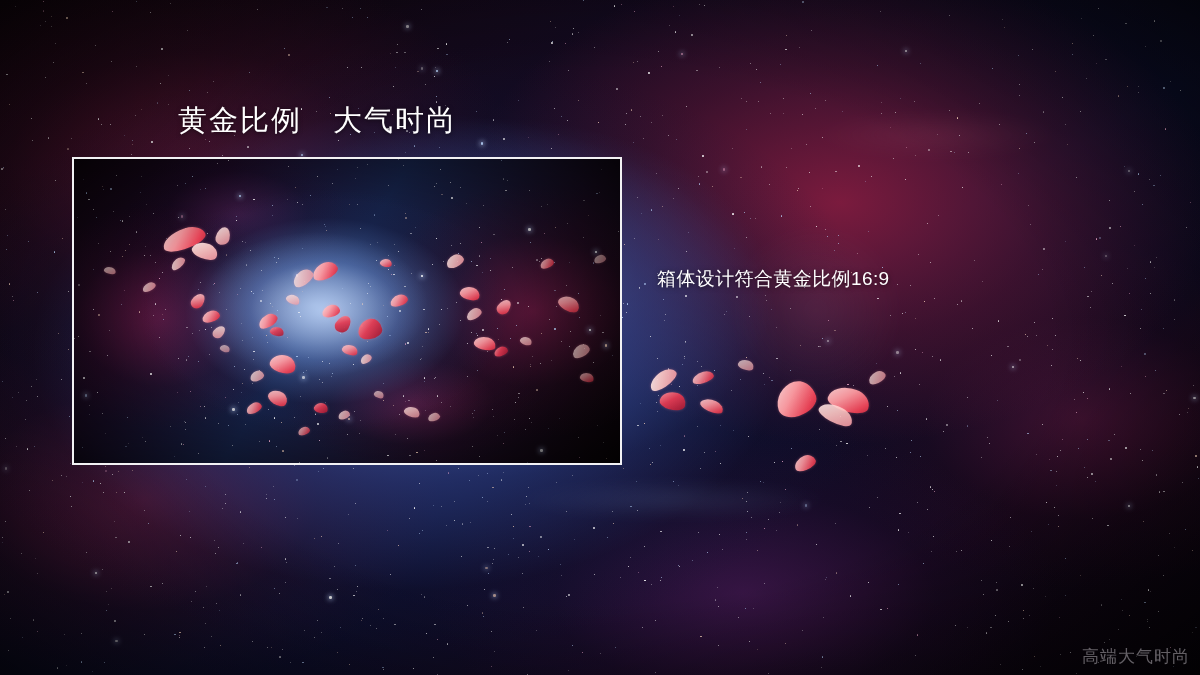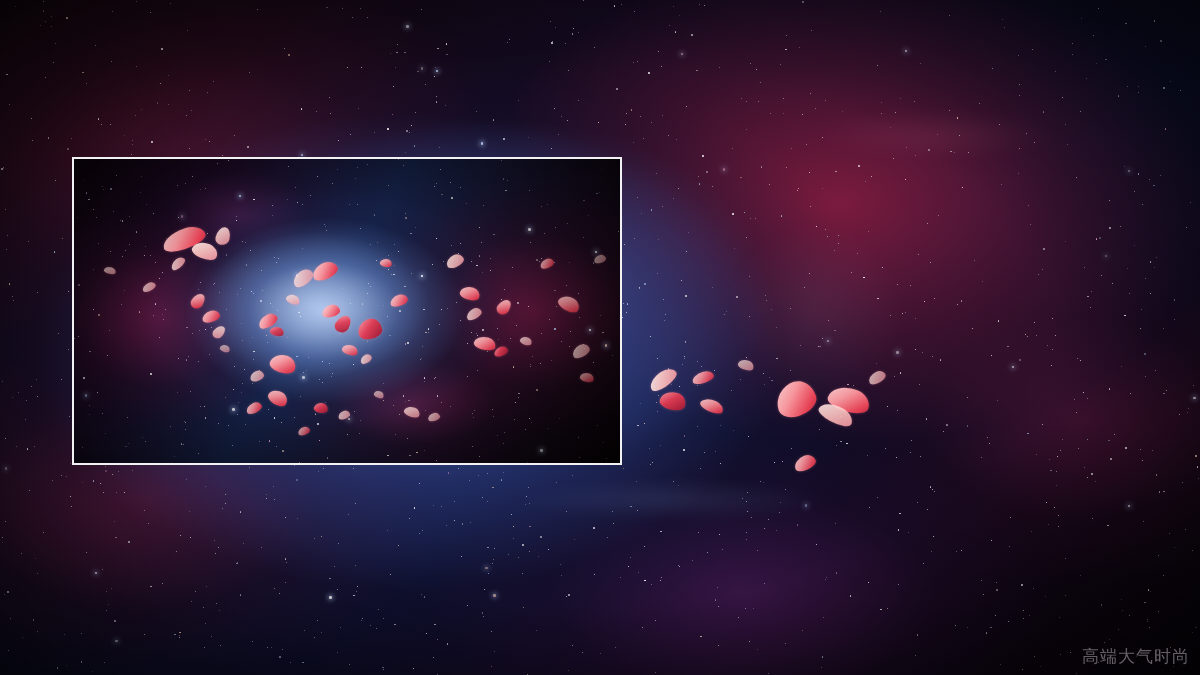--- a/index.html
+++ b/index.html
@@ -1388,20 +1388,21 @@
       <div class="star pink" style="left: 268.2px; top: 259.8px; width: 0.9px; height: 0.9px; opacity: 0.79;"></div>
       <div class="star warm" style="left: 67.6px; top: 348.9px; width: 1.25px; height: 1.25px; opacity: 0.69;"></div>
       <div class="star cool" style="left: 660.9px; top: 576.8px; width: 0.9px; height: 0.9px; opacity: 0.9;"></div>
       <div class="star" style="left: 161.2px; top: 48px; width: 1.8px; height: 1.8px; opacity: 0.97;"></div>
       <div class="star cool" style="left: 1031.1px; top: 530.8px; width: 1.25px; height: 1.25px; opacity: 0.39;"></div>
       <div class="star" style="left: 1149.4px; top: 179.2px; width: 0.9px; height: 0.9px; opacity: 0.68;"></div>
       <div class="star warm" style="left: 1191.6px; top: 550.1px; width: 0.9px; height: 0.9px; opacity: 0.8;"></div>
     </div>
   <div class="bg-layer" id="bg-vignette"></div>
 
+  <div id="slide-title">黄金比例　大气时尚</div>
 
   <div id="image-frame">
     <div id="panel-art"></div>
     <div class="bg-layer" id="panel-stars">
         <div class="star" style="left: 75.5px; top: 95.7px; width: 0.9px; height: 0.9px; opacity: 0.62;"></div>
         <div class="star big cool" style="left: 10.7px; top: 235.2px; width: 2.6px; height: 2.6px; opacity: 0.67;"></div>
         <div class="star" style="left: 256.8px; top: 216.6px; width: 0.9px; height: 0.9px; opacity: 0.43;"></div>
         <div class="star" style="left: 201.9px; top: 103.1px; width: 1.25px; height: 1.25px; opacity: 0.64;"></div>
         <div class="star" style="left: 107.2px; top: 284.4px; width: 1.25px; height: 1.25px; opacity: 0.75;"></div>
         <div class="star" style="left: 466.9px; top: 46.6px; width: 0.9px; height: 0.9px; opacity: 0.57;"></div>
@@ -1874,17 +1875,18 @@
       <div class="petal" style="left: 700px; top: 400px; width: 24px; height: 12px; transform: rotate(24deg); opacity: 0.9;"></div>
       <div class="petal" style="left: 776px; top: 382px; width: 40px; height: 34px; transform: rotate(-18deg); opacity: 0.96;"></div>
       <div class="petal" style="left: 828px; top: 388px; width: 42px; height: 24px; transform: rotate(18deg); opacity: 0.95;"></div>
       <div class="petal pale" style="left: 818px; top: 406px; width: 36px; height: 17px; transform: rotate(28deg); opacity: 0.9;"></div>
       <div class="petal" style="left: 794px; top: 456px; width: 22px; height: 14px; transform: rotate(-22deg); opacity: 0.9;"></div>
       <div class="petal pale" style="left: 738px; top: 360px; width: 16px; height: 10px; transform: rotate(20deg); opacity: 0.7;"></div>
       <div class="petal pale" style="left: 868px; top: 372px; width: 18px; height: 11px; transform: rotate(-26deg); opacity: 0.72;"></div>
     </div>
 
   <div id="body-text">
+    <div class="body-line">箱体设计符合黄金比例16:9</div>
   </div>
 
   <div id="watermark">高端大气时尚</div>
 
 </div>
 
 </body></html>

